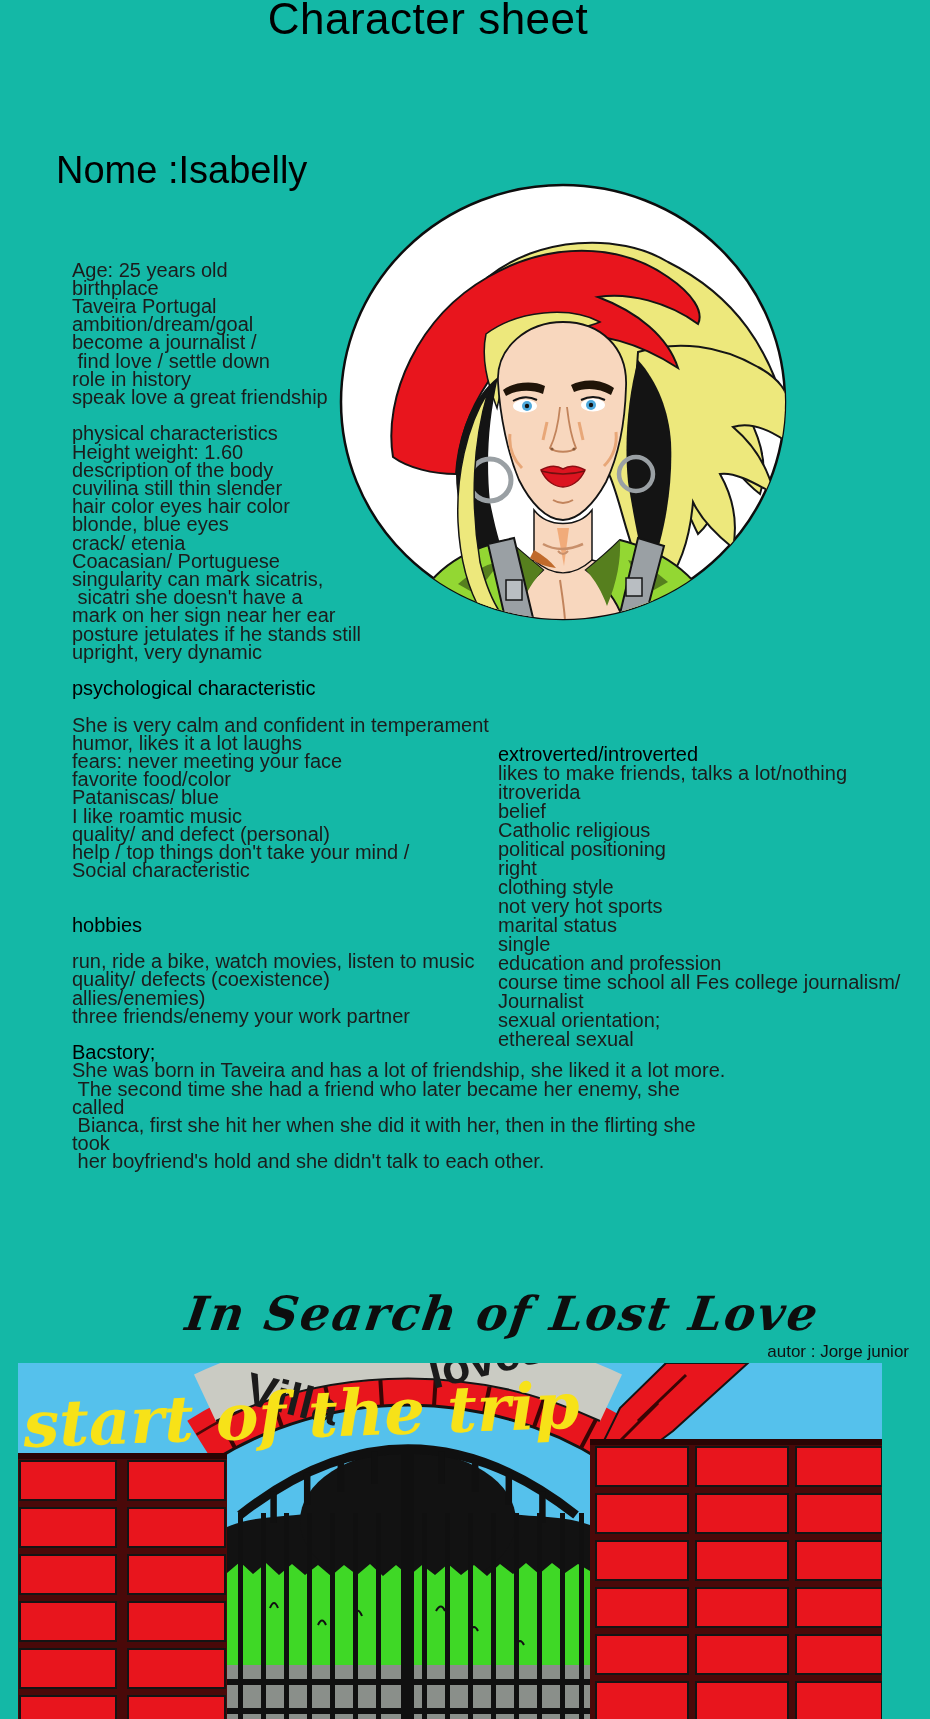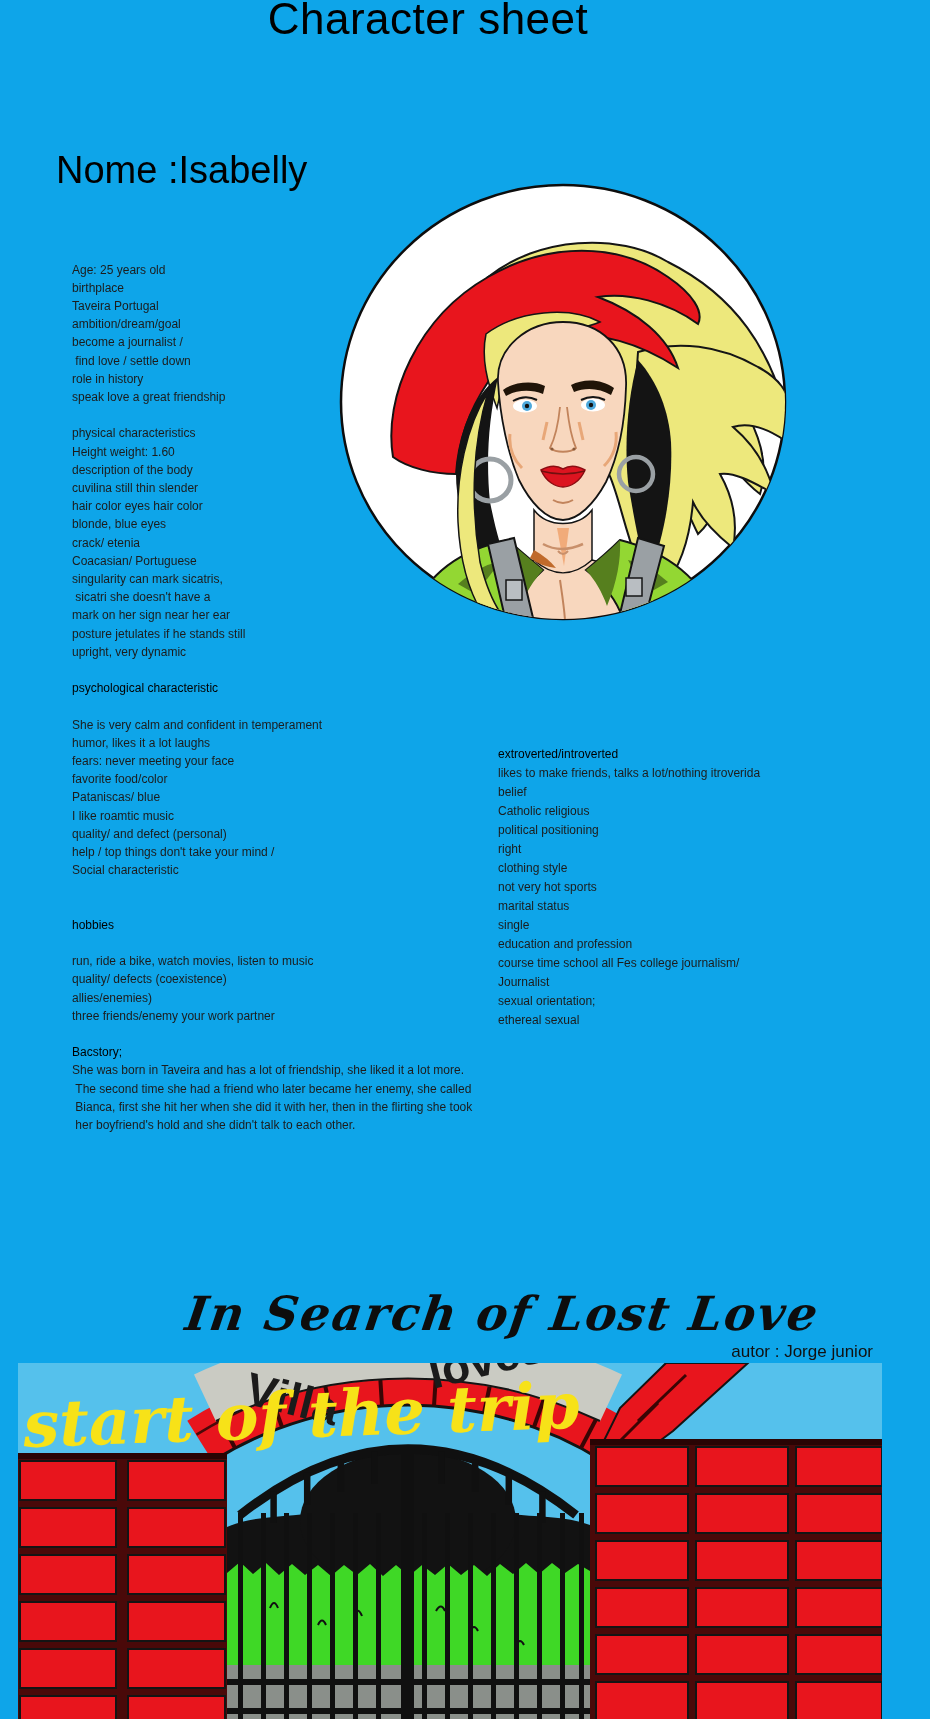--- a/index.html
+++ b/index.html
@@ -1,31 +1,31 @@
 <!DOCTYPE html>
 <html><head>
 <meta charset="utf-8">
 <style>
   html,body{margin:0;padding:0;background:#ffffff;}
-  .sheet{position:relative;width:930px;height:1719px;background:#0ea5e9;overflow:hidden;
+  .sheet{position:relative;width:930px;height:1719px;background:#14b8a6;overflow:hidden;
          font-family:"Liberation Sans",sans-serif;color:#1c1c1c;}
   .title{position:absolute;top:-6px;left:0;width:856px;text-align:center;
          font-size:44px;color:#000;letter-spacing:0.5px;}
   .name{position:absolute;top:149px;left:56px;font-size:38px;color:#000;}
-  .col{position:absolute;font-size:12px;white-space:pre-wrap;}
+  .col{position:absolute;font-size:20px;white-space:pre-wrap;}
   .col-left{left:72px;top:206px;width:660px;line-height:18.2px;}
   .col-right{left:498px;top:688px;width:425px;line-height:19px;}
   .col-left .line{min-height:18.2px;}
   .col-right .line{min-height:19px;}
   .bold{font-weight:normal;color:#000;}
   .script-title{position:absolute;left:186px;top:1286px;font-family:"DejaVu Serif",serif;
          font-style:italic;font-weight:bold;font-size:47px;color:#0d0d0d;
          letter-spacing:2px;transform:skewX(-8deg);}
   .script-author{position:absolute;top:1342px;left:0;width:873px;text-align:right;
-         font-size:17px;color:#111;}
+         font-size:17px;color:#111;padding-left:36px;}
   .portrait{position:absolute;left:338px;top:182px;}
   .poster{position:absolute;left:18px;top:1363px;}
 </style>
 </head>
 <body>
 
 <div class="sheet">
 
   <div class="title">Character sheet</div>
 

